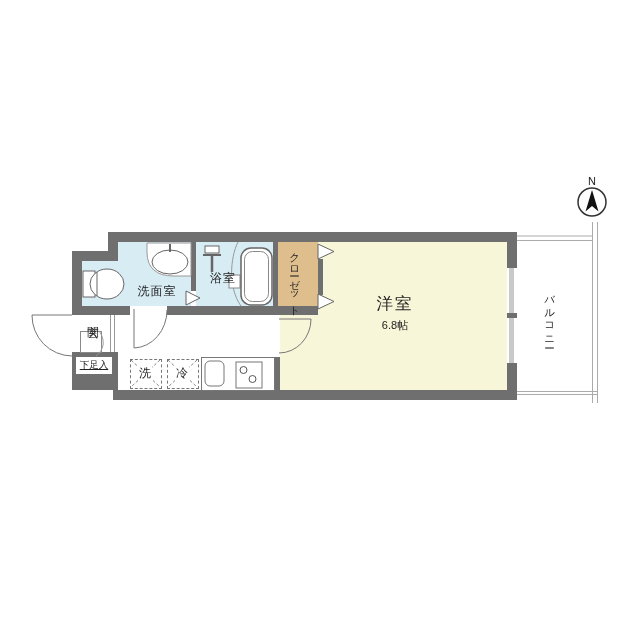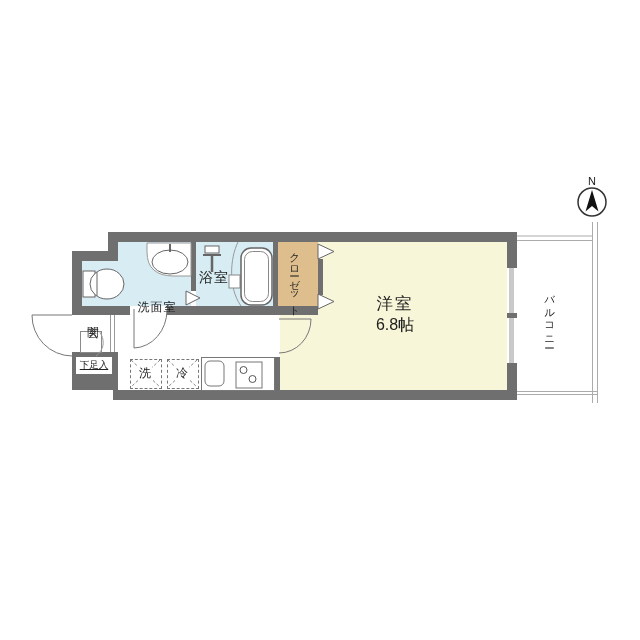--- a/index.html
+++ b/index.html
@@ -118,29 +118,29 @@
       <line x1="517" y1="394.5" x2="597.5" y2="394.5"></line>
     </g>
 
     <circle cx="592" cy="202" r="14" fill="#fff" stroke="#333" stroke-width="1.5"></circle>
     <polygon points="592,190 585.5,211.5 592,206 598.5,211.5" fill="#111"></polygon>
   </svg>
 
   <div class="label center" style="left:584px;top:175px;width:16px;height:12px;font-size:11px;">N</div>
 
   <div class="label center" style="left:363px;top:295px;width:64px;height:18px;font-size:16.5px;font-weight:400;letter-spacing:2px;">洋室</div>
-  <div class="label center" style="left:363px;top:316px;width:64px;height:18px;font-size:16px;">6.8帖</div>
+  <div class="label center" style="left:363px;top:316px;width:64px;height:18px;font-size:11px;">6.8帖</div>
 
   <div class="label vtext" style="left:542px;top:287px;font-size:10.5px;line-height:16px;">バルコニー</div>
 
   <div class="label vtext" style="left:287px;top:245px;font-size:10.5px;letter-spacing:1px;line-height:16px;">クローゼット</div>
 
-  <div class="label center" style="left:196px;top:271px;width:36px;height:14px;font-size:14px;letter-spacing:1px;">浴室</div>
+  <div class="label center" style="left:196px;top:271px;width:36px;height:14px;font-size:12px;letter-spacing:1px;padding-left:9px;">浴室</div>
 
-  <div class="label center" style="left:123px;top:300px;width:68px;height:14px;font-size:12px;letter-spacing:1px;">洗面室</div>
+  <div class="label center" style="left:123px;top:284px;width:68px;height:14px;font-size:12px;letter-spacing:1px;">洗面室</div>
 
   <div class="label vtext" style="left:85px;top:317px;font-size:11.5px;letter-spacing:0;line-height:15px;">玄関</div>
 
   <div class="whitebox center" style="left:76px;top:357px;width:36px;height:17px;">
     <span style="font-size:9.5px;text-decoration:underline;">下足入</span>
   </div>
 
   <div class="label center" style="left:130px;top:359px;width:30px;height:28px;font-size:12px;">
     <span class="tag">洗</span>
   </div>

